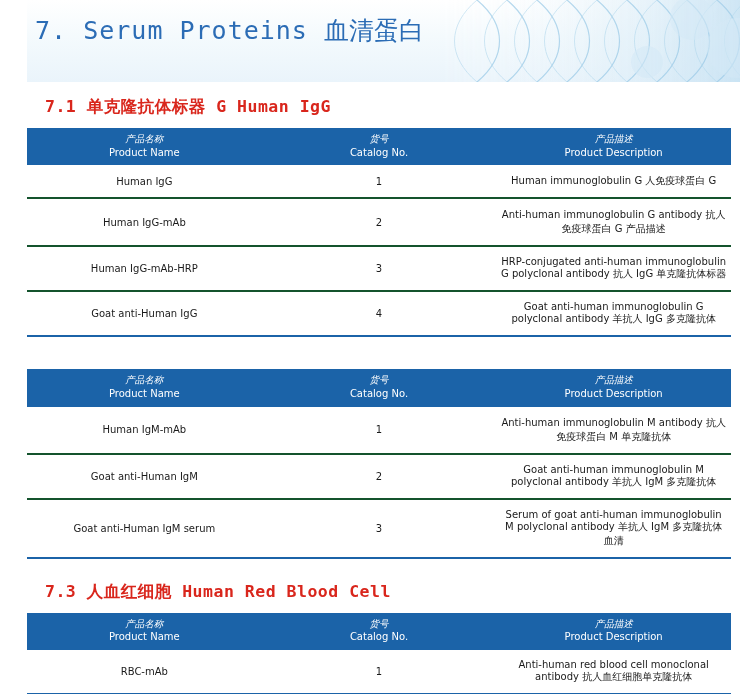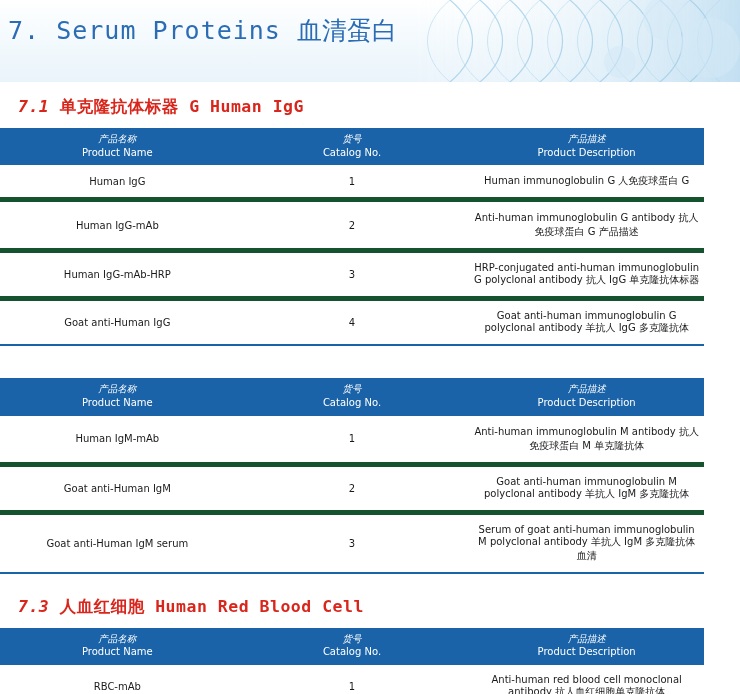--- a/index.html
+++ b/index.html
@@ -13,20 +13,21 @@
     font-family: "Liberation Sans", sans-serif;
     color: #000;
     overflow: hidden;
     position: relative;
   }
   .page {
     position: relative;
     width: 643px;
     height: 694px;
     box-sizing: border-box;
+    padding-left: 27px;
   }
 
   
   .banner {
     position: relative;
     width: 740px;
     height: 82px;
     background: linear-gradient(to bottom, #ffffff 0%, #f4fafd 45%, #eaf4fb 100%);
     overflow: hidden;
   }
@@ -64,21 +65,20 @@
   .section-title {
     font-family: "DejaVu Sans Mono", monospace;
     font-size: 16.5px;
     color: #d9261c;
     font-weight: bold;
     letter-spacing: 0.5px;
     white-space: nowrap;
   }
   .section-title .num {
     font-family: "DejaVu Sans Mono", monospace;
-    font-style: italic;
   }
 
   
   table.pt {
     border-collapse: collapse;
     width: 704px;
     margin: 0 auto;
     table-layout: fixed;
   }
   table.pt thead th {
@@ -101,21 +101,21 @@
   table.pt thead th .enh {
     display: block;
     font-size: 10px;
     font-style: normal;
   }
   table.pt tbody td {
     font-size: 10px;
     font-family: "DejaVu Sans", sans-serif;
     color: #1a1a1a;
     padding: 9px 4px 9px 4px;
-    border-bottom: 5px solid #14532d;
+    border-bottom: 2px solid #14532d;
     vertical-align: middle;
     background: #ffffff;
   }
   table.pt tbody tr:last-child td {
     border-bottom: 2px solid #1b63a8;
   }
   td.c-name { text-align: center; width: 178px; }
   td.c-cat  { text-align: center; width: 80px; }
   td.c-desc { text-align: center; padding-left: 12px; }
   .sp-10 { height: 10px; }

